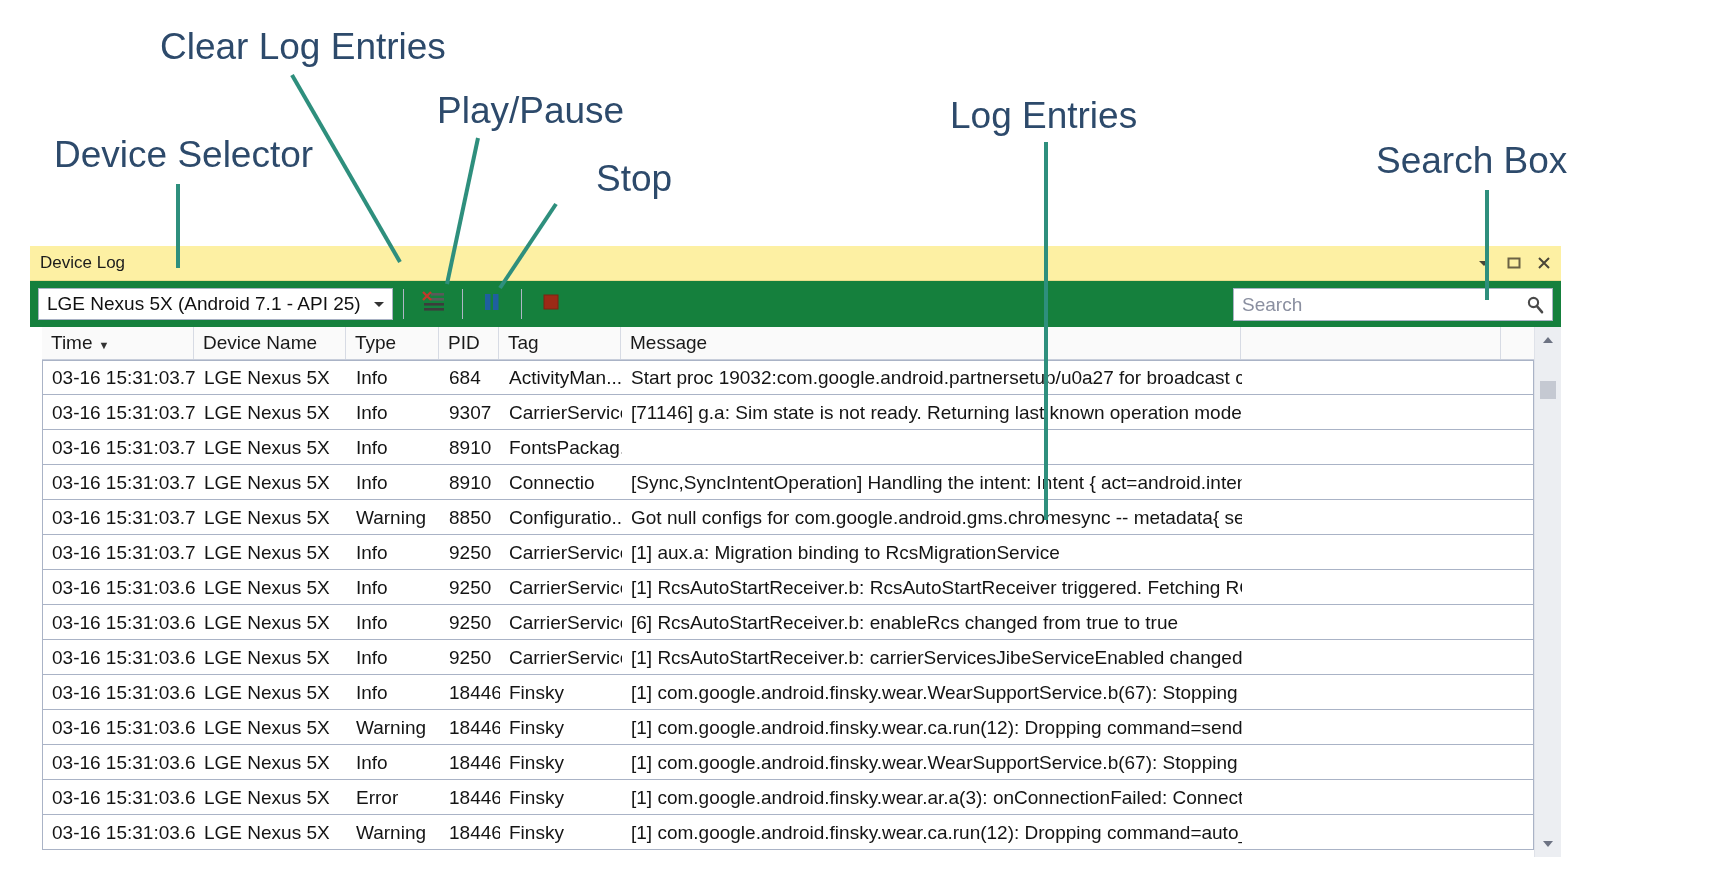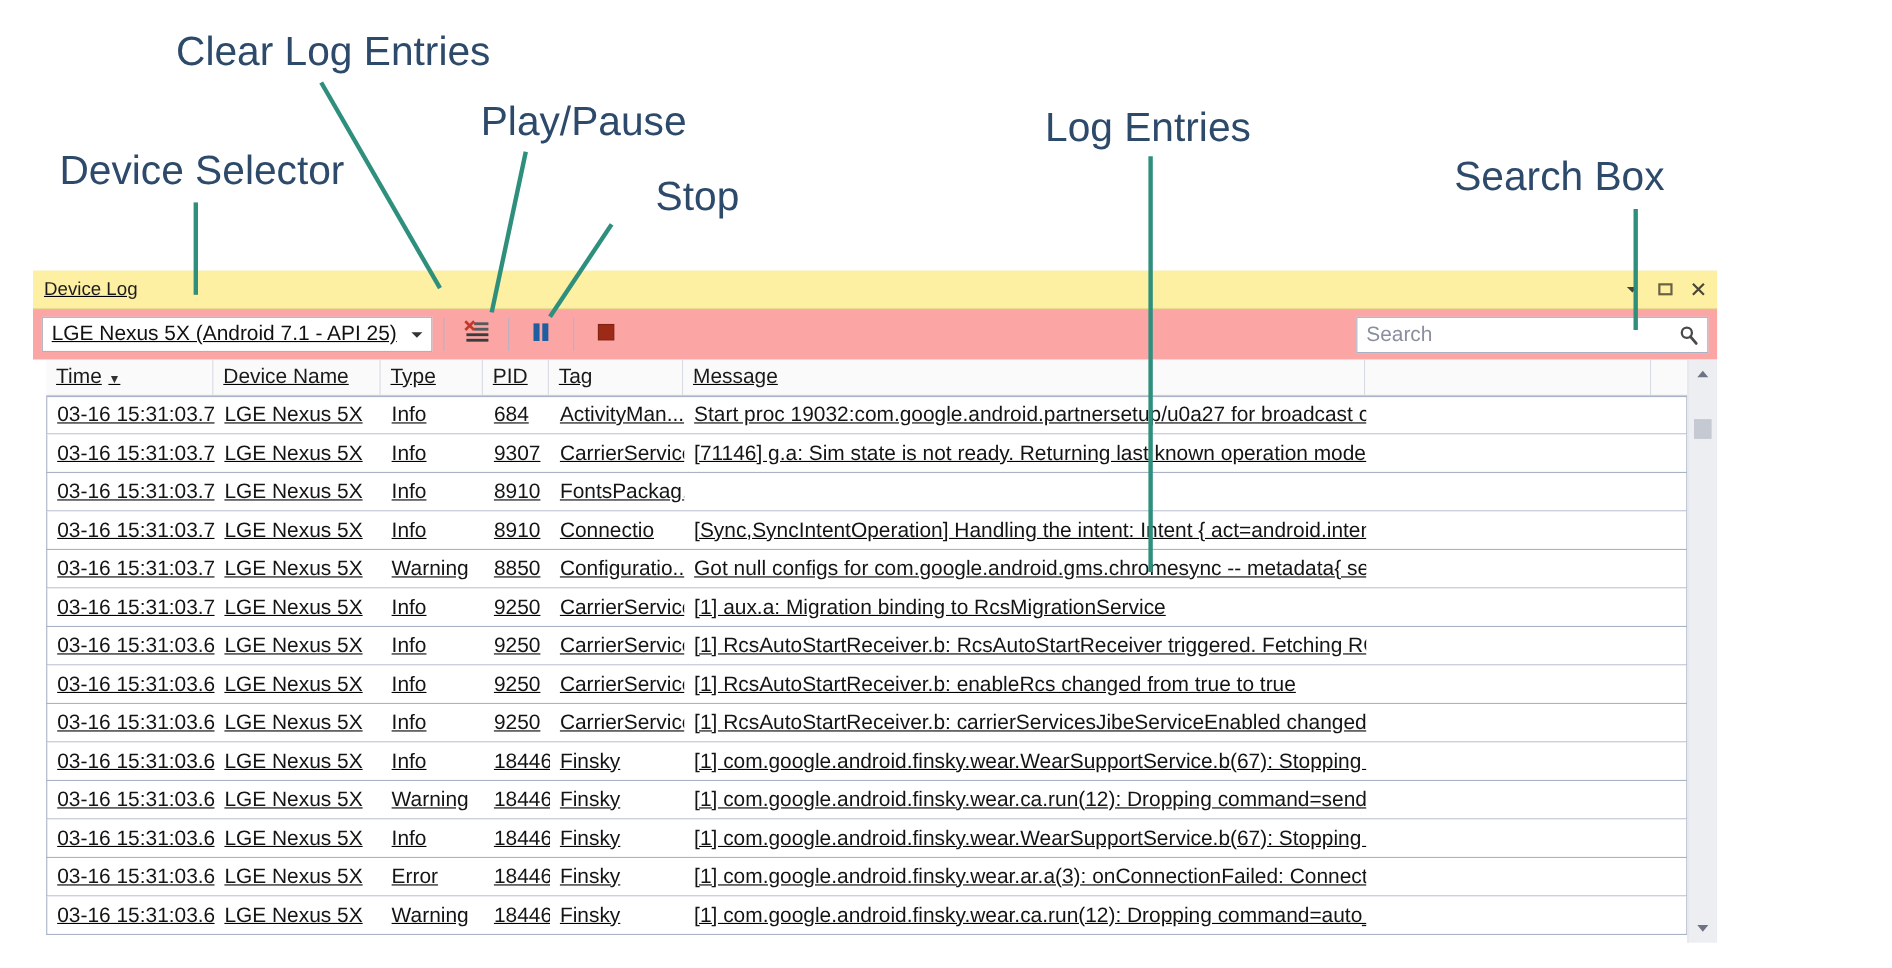--- a/index.html
+++ b/index.html
@@ -14,41 +14,40 @@
   .anno-label{
     position:absolute;color:#2d4a6b;font-size:37px;line-height:42px;
     font-family:"Liberation Sans", sans-serif;white-space:nowrap;
   }
   #anno-svg{position:absolute;left:0;top:0;width:1720px;height:880px;}
 
   
   #device-log-window{
     position:absolute;left:30px;top:246px;width:1531px;height:610px;
     background:#f5f5f7;
-    text-decoration:underline;
   }
 
   
   .title-bar{
     height:34px;background:#fdf0a3;display:flex;align-items:center;
     border-bottom:1px solid #e9dc8c;
   }
   .title-bar .title{
     margin-left:10px;font-size:17px;color:#1c1c1c;
     font-family:"Liberation Sans", sans-serif;
   }
   .title-bar .spacer{flex:1;}
   .winbtn{
     width:26px;height:26px;display:flex;align-items:center;justify-content:center;
     margin-right:4px;color:#4a4637;
   }
 
   
   .toolbar{
-    height:46px;background:#fca5a5;display:flex;align-items:center;
+    height:46px;background:#15803d;display:flex;align-items:center;
     padding:0 0 0 8px;position:relative;
   }
   .device-combo{
     width:355px;height:32px;background:#ffffff;border:1px solid #a9b2c4;
     display:flex;align-items:center;box-sizing:border-box;
   }
   .device-combo .dev-text{
     flex:1;font-size:19px;color:#111;padding-left:8px;white-space:nowrap;overflow:hidden;
   }
   .device-combo .dev-caret{
@@ -137,21 +136,21 @@
     <line x1="1046" y1="142" x2="1046" y2="520" stroke="#2e8f7d" stroke-width="4"></line>
 
     <line x1="1487" y1="190" x2="1487" y2="300" stroke="#2e8f7d" stroke-width="4"></line>
   </svg>
 
   <div class="anno-label" style="left:54px;top:134px;">Device Selector</div>
   <div class="anno-label" style="left:160px;top:26px;">Clear Log Entries</div>
   <div class="anno-label" style="left:437px;top:90px;">Play/Pause</div>
   <div class="anno-label" style="left:596px;top:158px;">Stop</div>
   <div class="anno-label" style="left:950px;top:95px;">Log Entries</div>
-  <div class="anno-label" style="left:1322px;top:140px;">Search Box</div>
+  <div class="anno-label" style="left:1376px;top:140px;">Search Box</div>
 </div>
 
 <div id="device-log-window">
 
   <div class="title-bar">
     <span class="title">Device Log</span>
     <span class="spacer"></span>
     <span class="winbtn">
       <svg width="14" height="14" viewBox="0 0 14 14">
           <path d="M2 5 L7 10 L12 5 Z" fill="#4a4637"></path>
@@ -303,21 +302,21 @@
             <div class="cell c-tag">CarrierServices</div>
             <div class="cell c-msg">[1] RcsAutoStartReceiver.b: RcsAutoStartReceiver triggered. Fetching RCS St...</div>
             <div class="cell c-extra"></div>
           </div>
           <div class="row">
             <div class="cell c-time">03-16 15:31:03.693</div>
             <div class="cell c-dev">LGE Nexus 5X</div>
             <div class="cell c-type">Info</div>
             <div class="cell c-pid">9250</div>
             <div class="cell c-tag">CarrierServices</div>
-            <div class="cell c-msg">[1] RcsAutoStartReceiver.b: enableRcs changed from true to true</div>
+            <div class="cell c-msg">[6] RcsAutoStartReceiver.b: enableRcs changed from true to true</div>
             <div class="cell c-extra"></div>
           </div>
           <div class="row">
             <div class="cell c-time">03-16 15:31:03.674</div>
             <div class="cell c-dev">LGE Nexus 5X</div>
             <div class="cell c-type">Info</div>
             <div class="cell c-pid">9250</div>
             <div class="cell c-tag">CarrierServices</div>
             <div class="cell c-msg">[1] RcsAutoStartReceiver.b: carrierServicesJibeServiceEnabled changed from...</div>
             <div class="cell c-extra"></div>

